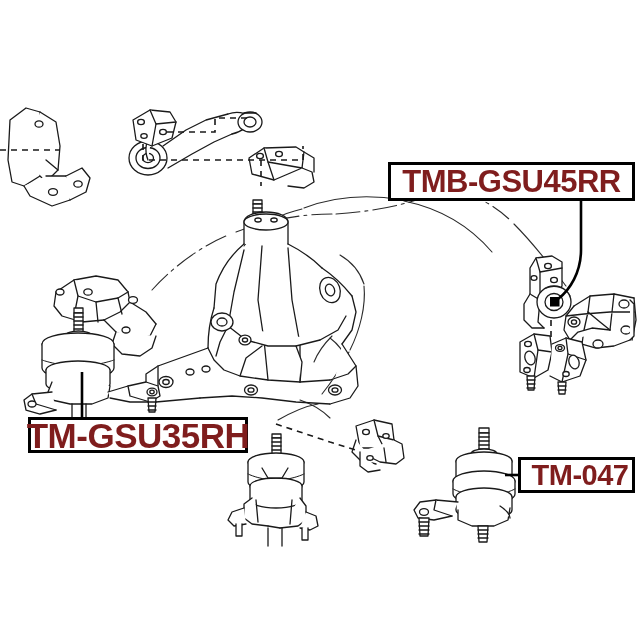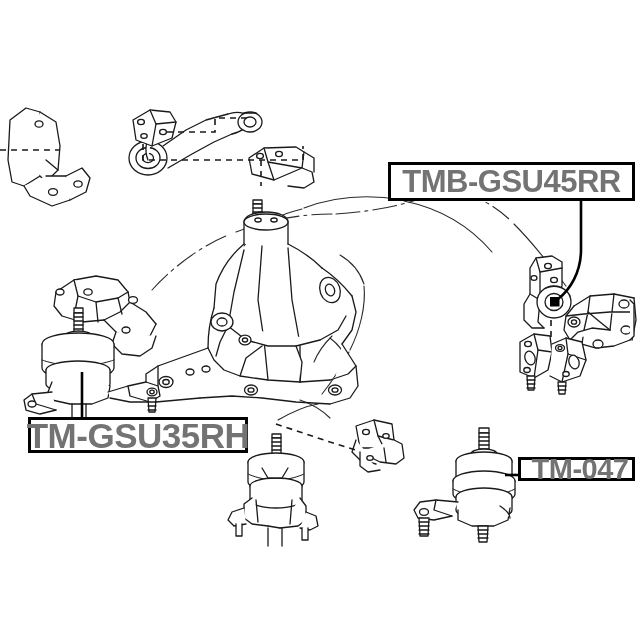--- a/index.html
+++ b/index.html
@@ -9,27 +9,27 @@
   svg.layer{position:absolute;left:0;top:0;width:640px;height:640px;}
 
   .label-box{
     position:absolute;
     background:#ffffff;
     border:3px solid #000000;
     box-sizing:border-box;
     display:flex;align-items:center;justify-content:center;
     font-weight:bold;
     letter-spacing:-0.5px;
-    color:#737373;
+    color:#7f1d1d;
     white-space:nowrap;
     line-height:1;
   }
   #lbl-tmb{ left:388px; top:162px; width:247px; height:39px; font-size:31px; }
   #lbl-tmgsu{ left:28px; top:417px; width:220px; height:36px; font-size:35px; }
-  #lbl-tm047{ left:518px; top:457px; width:117px; height:24px; font-size:29px;padding-left:7px; }
+  #lbl-tm047{ left:518px; top:457px; width:117px; height:36px; font-size:29px;padding-left:7px; }
 </style>
 </head>
 <body>
 
 <div id="stage">
 
   <svg class="layer" viewBox="0 0 640 640" xmlns="http://www.w3.org/2000/svg">
     <g fill="none" stroke="#2a2a2a" stroke-width="1.1" stroke-linecap="round">
 
       <path d="M152,290 C172,268 198,248 226,236" stroke-dasharray="22,5,3,5"></path>

